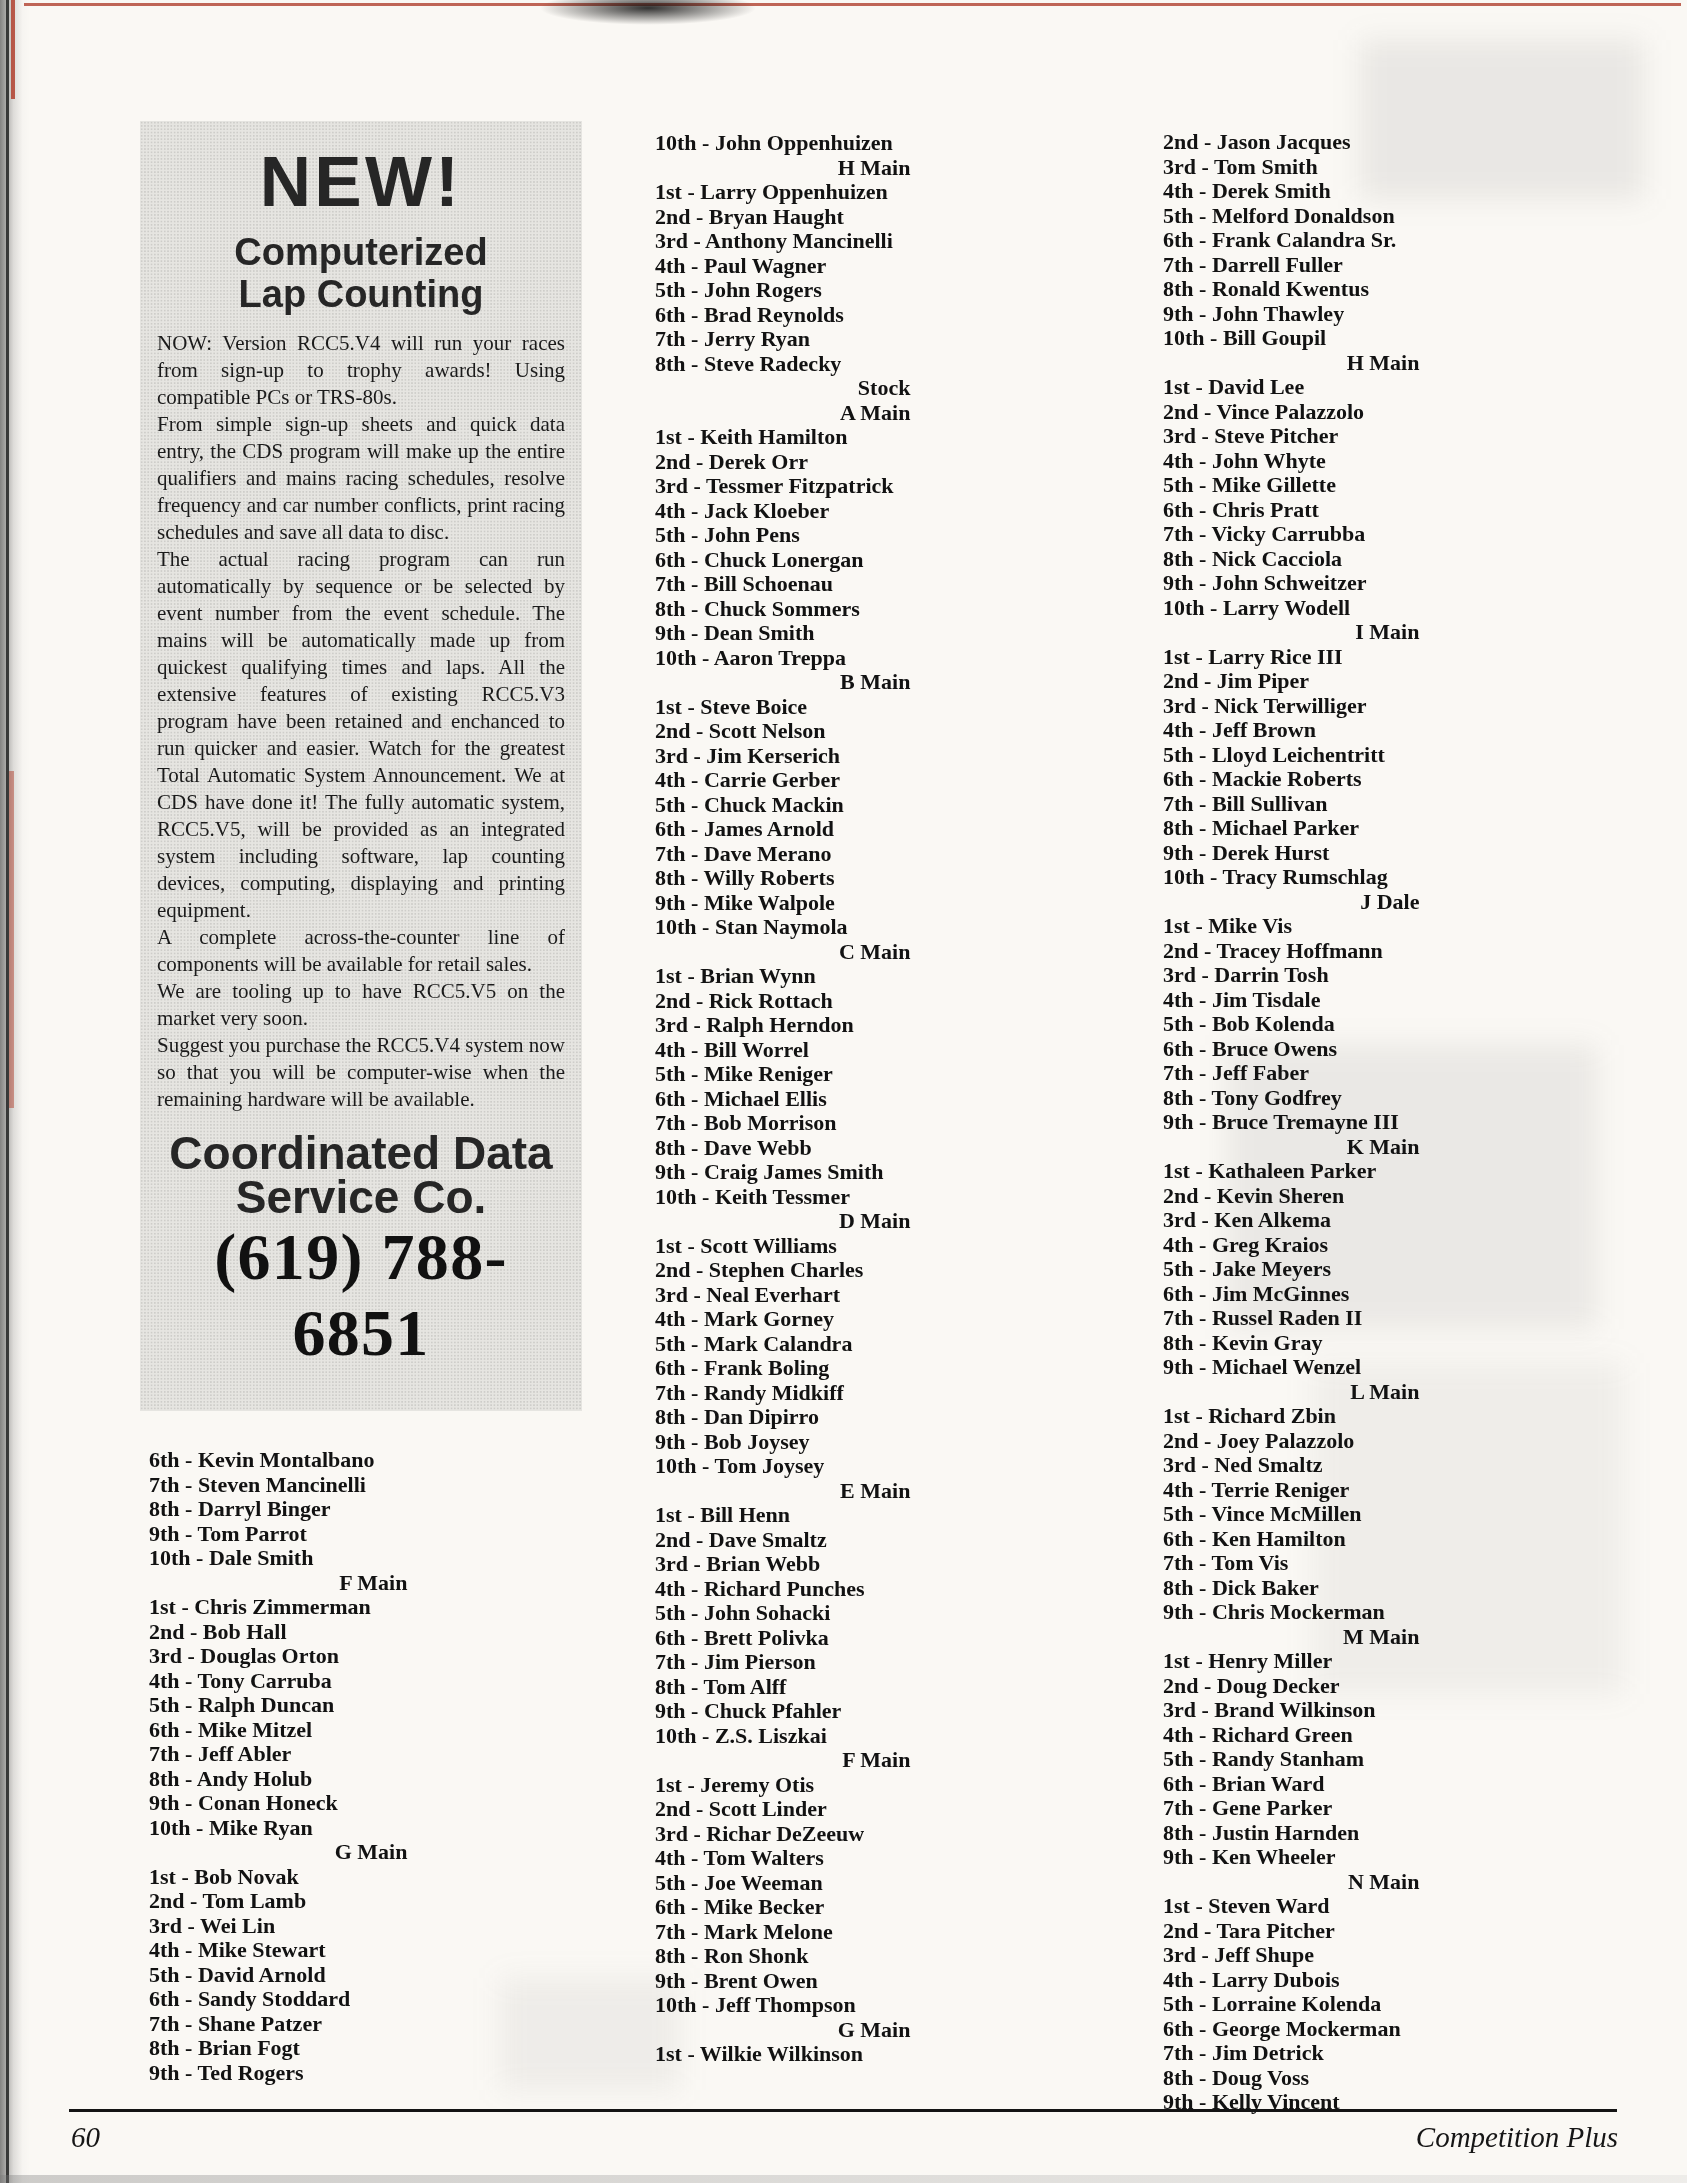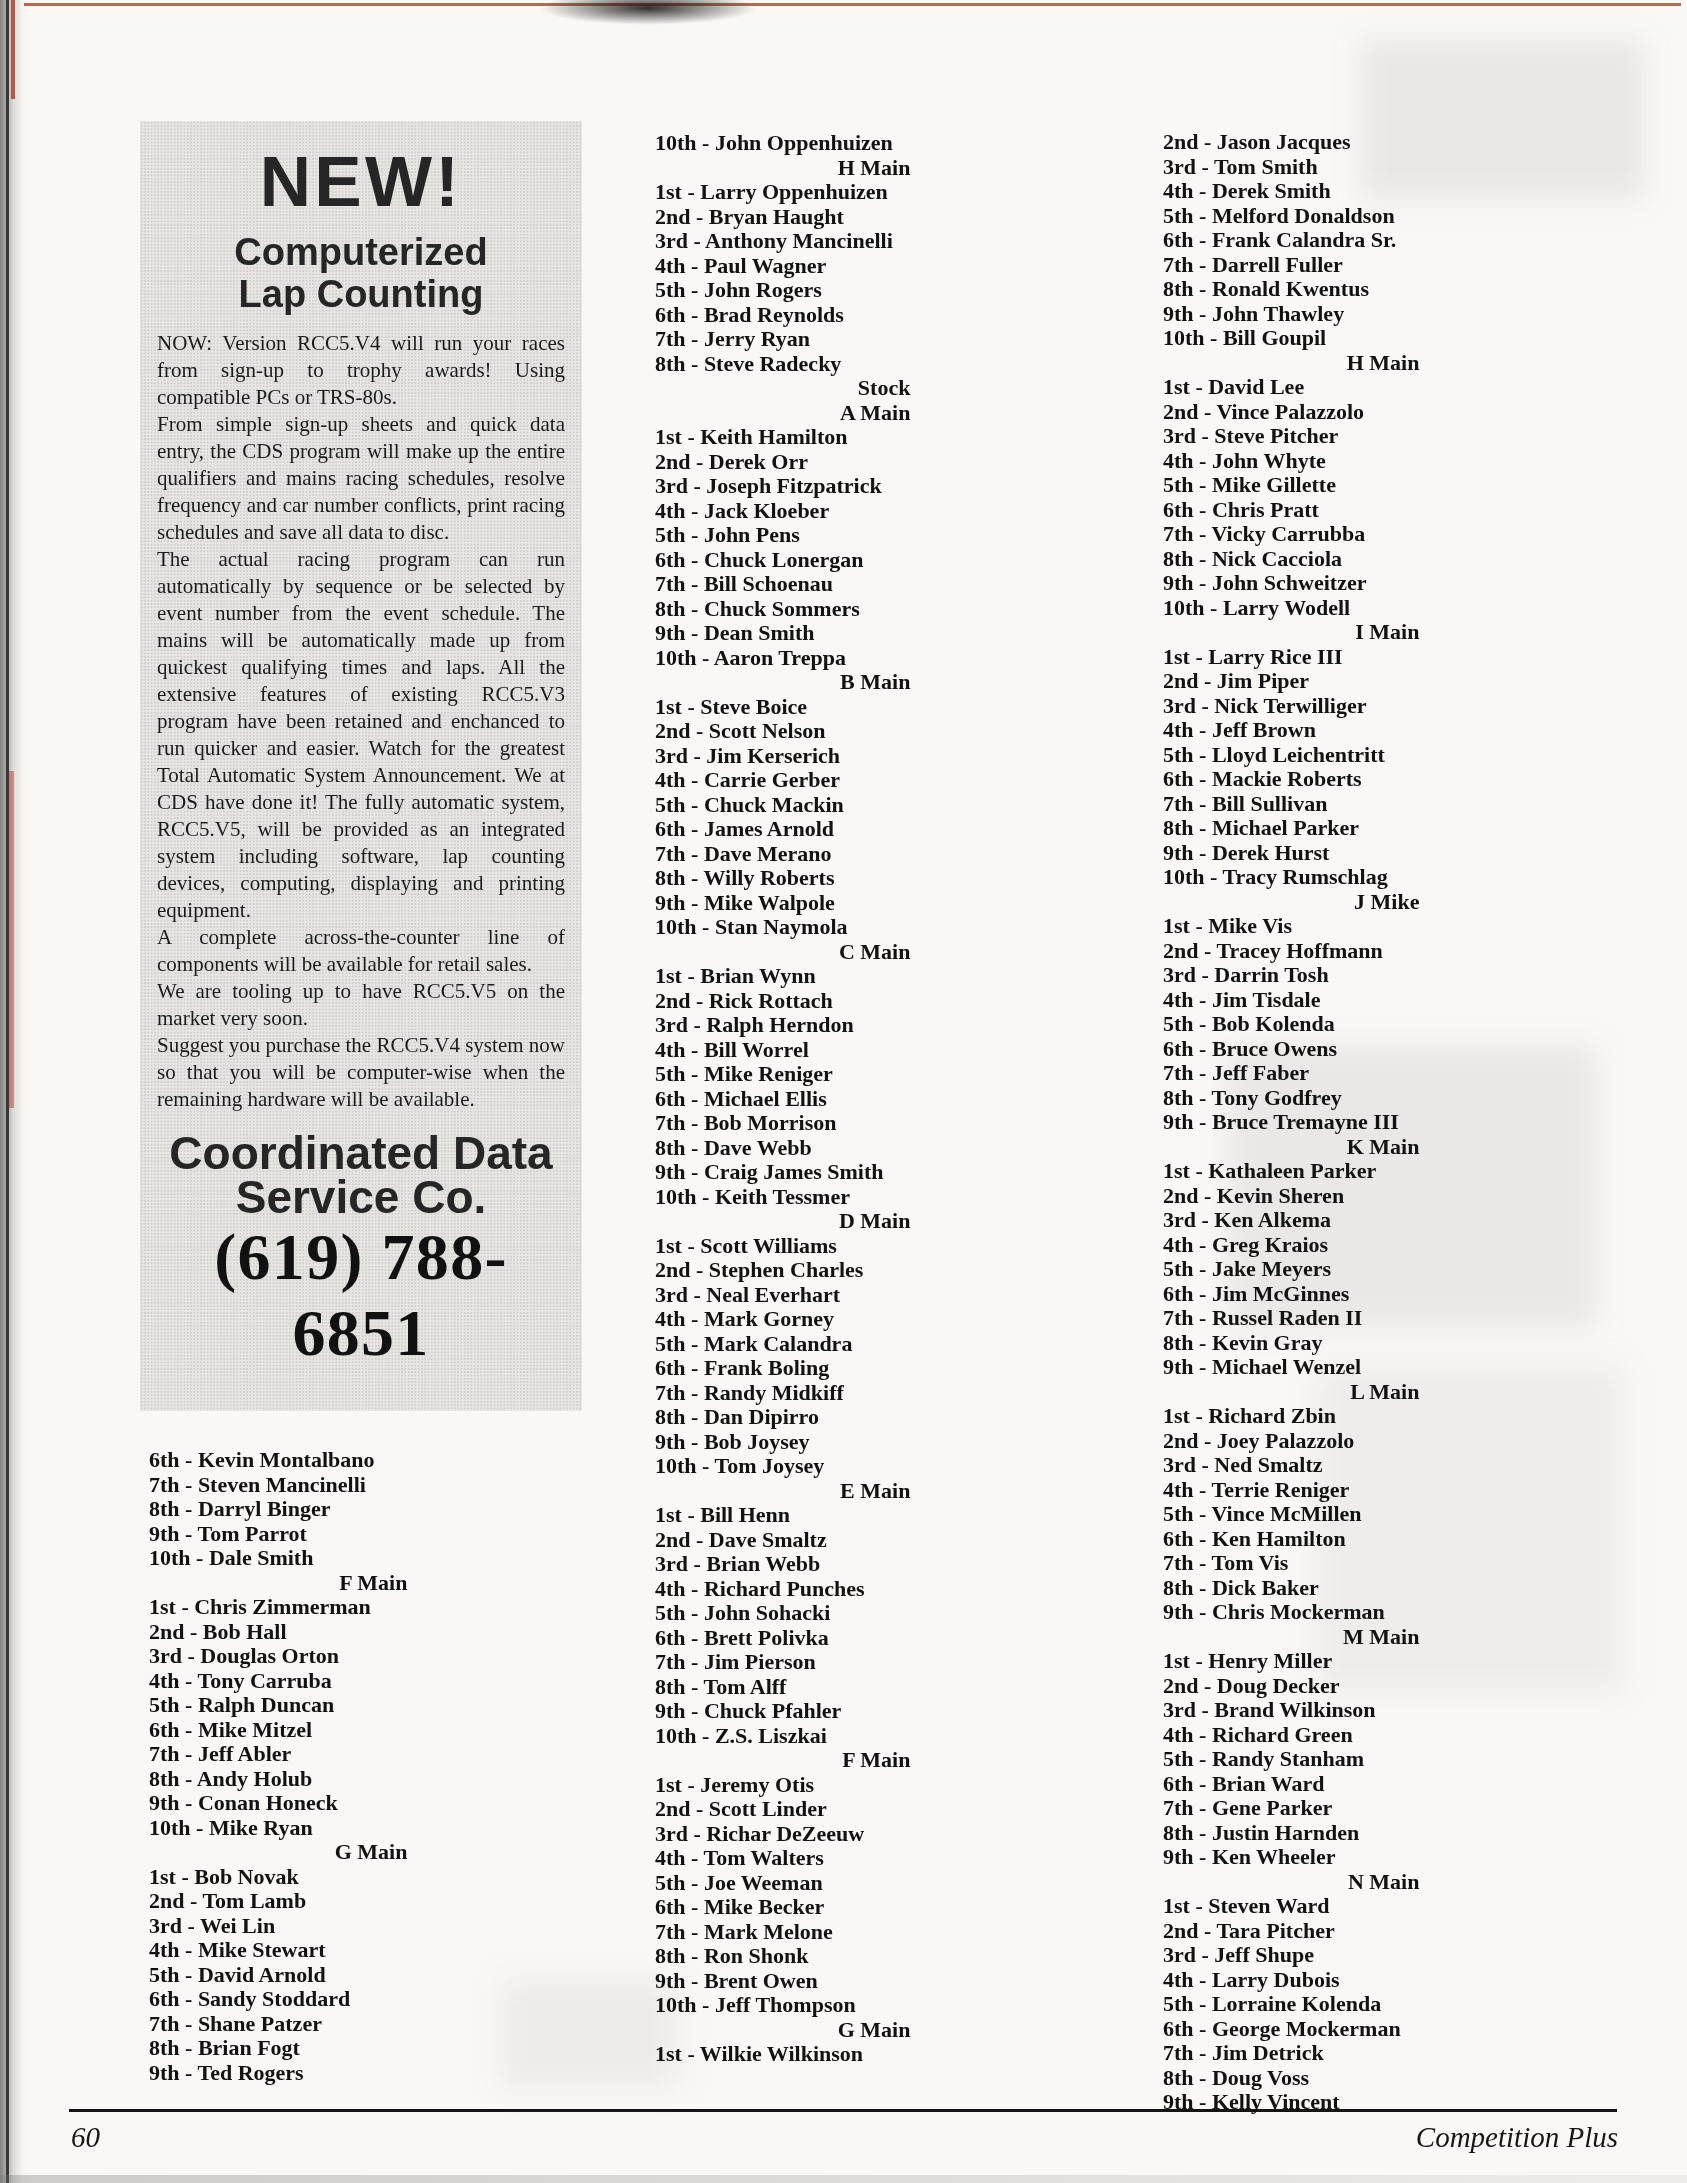--- a/index.html
+++ b/index.html
@@ -151,21 +151,21 @@
       <div class="line entry">3rd - Anthony Mancinelli</div>
       <div class="line entry">4th - Paul Wagner</div>
       <div class="line entry">5th - John Rogers</div>
       <div class="line entry">6th - Brad Reynolds</div>
       <div class="line entry">7th - Jerry Ryan</div>
       <div class="line entry">8th - Steve Radecky</div>
       <div class="line header">Stock</div>
       <div class="line header">A Main</div>
       <div class="line entry">1st - Keith Hamilton</div>
       <div class="line entry">2nd - Derek Orr</div>
-      <div class="line entry">3rd - Joseph Fitzpatrick</div>
+      <div class="line entry">3rd - Tessmer Fitzpatrick</div>
       <div class="line entry">4th - Jack Kloeber</div>
       <div class="line entry">5th - John Pens</div>
       <div class="line entry">6th - Chuck Lonergan</div>
       <div class="line entry">7th - Bill Schoenau</div>
       <div class="line entry">8th - Chuck Sommers</div>
       <div class="line entry">9th - Dean Smith</div>
       <div class="line entry">10th - Aaron Treppa</div>
       <div class="line header">B Main</div>
       <div class="line entry">1st - Steve Boice</div>
       <div class="line entry">2nd - Scott Nelson</div>
@@ -250,21 +250,21 @@
       <div class="line entry">1st - Larry Rice III</div>
       <div class="line entry">2nd - Jim Piper</div>
       <div class="line entry">3rd - Nick Terwilliger</div>
       <div class="line entry">4th - Jeff Brown</div>
       <div class="line entry">5th - Lloyd Leichentritt</div>
       <div class="line entry">6th - Mackie Roberts</div>
       <div class="line entry">7th - Bill Sullivan</div>
       <div class="line entry">8th - Michael Parker</div>
       <div class="line entry">9th - Derek Hurst</div>
       <div class="line entry">10th - Tracy Rumschlag</div>
-      <div class="line header">J Mike</div>
+      <div class="line header">J Dale</div>
       <div class="line entry">1st - Mike Vis</div>
       <div class="line entry">2nd - Tracey Hoffmann</div>
       <div class="line entry">3rd - Darrin Tosh</div>
       <div class="line entry">4th - Jim Tisdale</div>
       <div class="line entry">5th - Bob Kolenda</div>
       <div class="line entry">6th - Bruce Owens</div>
       <div class="line entry">7th - Jeff Faber</div>
       <div class="line entry">8th - Tony Godfrey</div>
       <div class="line entry">9th - Bruce Tremayne III</div>
       <div class="line header">K Main</div>

